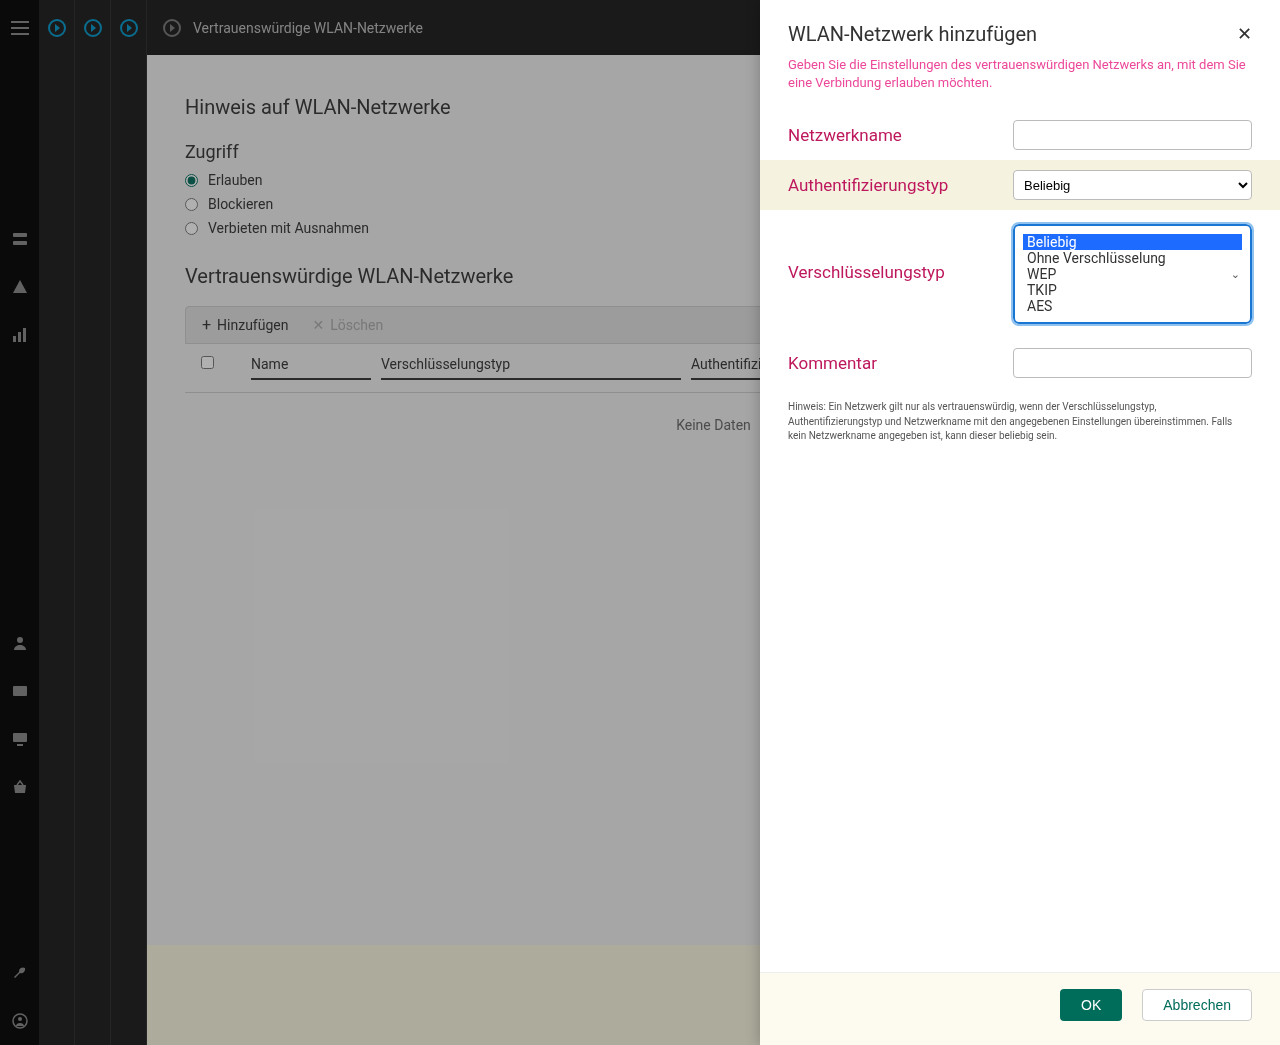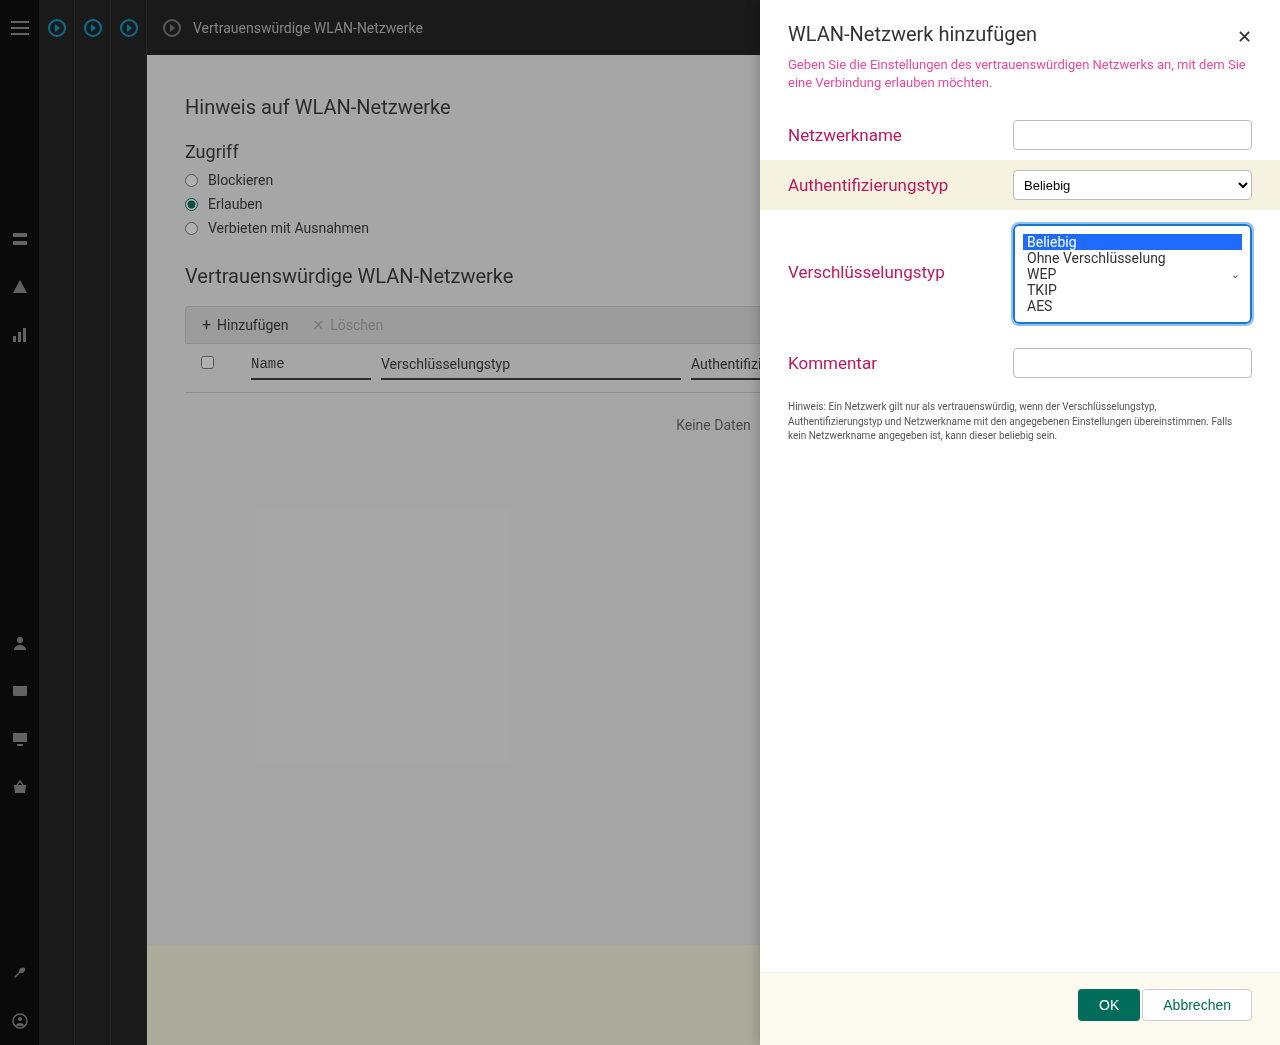--- a/index.html
+++ b/index.html
@@ -180,21 +180,21 @@
 .table-head {
   display: flex;
   border-bottom: 1px solid #ccc;
   padding: 12px 16px;
   font-size: 14px;
   color: #333;
   background: #f0f0f0;
 }
 .th-check { width: 50px; }
 .th-check input { }
-.th-name { width: 120px; border-bottom: 2px solid #333; padding-bottom: 6px; margin-right: 10px; font-family: Liberation Mono, monospace; }
+.th-name { width: 120px; border-bottom: 2px solid #333; padding-bottom: 6px; margin-right: 10px; }
 .th-enc { width: 300px; border-bottom: 2px solid #333; padding-bottom: 6px; margin-right: 10px; }
 .th-auth { flex: 1; border-bottom: 2px solid #333; padding-bottom: 6px; }
 
 .no-data {
   text-align: center;
   padding: 24px;
   font-size: 14px;
   color: #666;
 }
 
@@ -206,21 +206,21 @@
   width: 520px;
   height: 1045px;
   background: #fff;
   box-shadow: -2px 0 12px rgba(0,0,0,0.2);
   display: flex;
   flex-direction: column;
 }
 .panel-header {
   padding: 22px 28px 10px 28px;
   display: flex;
-  align-items: flex-end;
+  align-items: center;
   justify-content: space-between;
 }
 .panel-title {
   font-size: 20px;
   font-weight: 400;
   color: #333;
 }
 .close-btn {
   font-size: 18px;
   color: #333;
@@ -303,21 +303,21 @@
   font-size: 10px;
   color: #555;
   line-height: 1.45;
 }
 
 .panel-footer {
   margin-top: auto;
   padding: 16px 28px 24px 0;
   display: flex;
   justify-content: flex-end;
-  gap: 2px;
+  gap: 20px;
   background: #fdfbef;
   border-top: 1px solid #eee;
 }
 .btn {
   height: 32px;
   padding: 0 20px;
   border-radius: 4px;
   font-size: 14px;
   cursor: pointer;
   border: 1px solid transparent;
@@ -442,26 +442,26 @@
   <div class="topbar">
     <div class="circle-arrow-grey"></div>
     <span class="topbar-title">Vertrauenswürdige WLAN-Netzwerke</span>
   </div>
 
   <div class="content-body">
     <h2 class="section-title">Hinweis auf WLAN-Netzwerke</h2>
     <div class="field-label">Zugriff</div>
     <div class="radio-group">
       <label class="radio-item">
+        <input type="radio" name="access" checked="" style="">
+        <span>Erlauben</span>
+      </label>
+      <label class="radio-item">
         <input type="radio" name="access" style="">
         <span>Blockieren</span>
-      </label>
-      <label class="radio-item">
-        <input type="radio" name="access" checked="" style="">
-        <span>Erlauben</span>
       </label>
       <label class="radio-item">
         <input type="radio" name="access" style="">
         <span>Verbieten mit Ausnahmen</span>
       </label>
     </div>
 
     <h2 class="section-title2">Vertrauenswürdige WLAN-Netzwerke</h2>
 
     <div class="toolbar">

